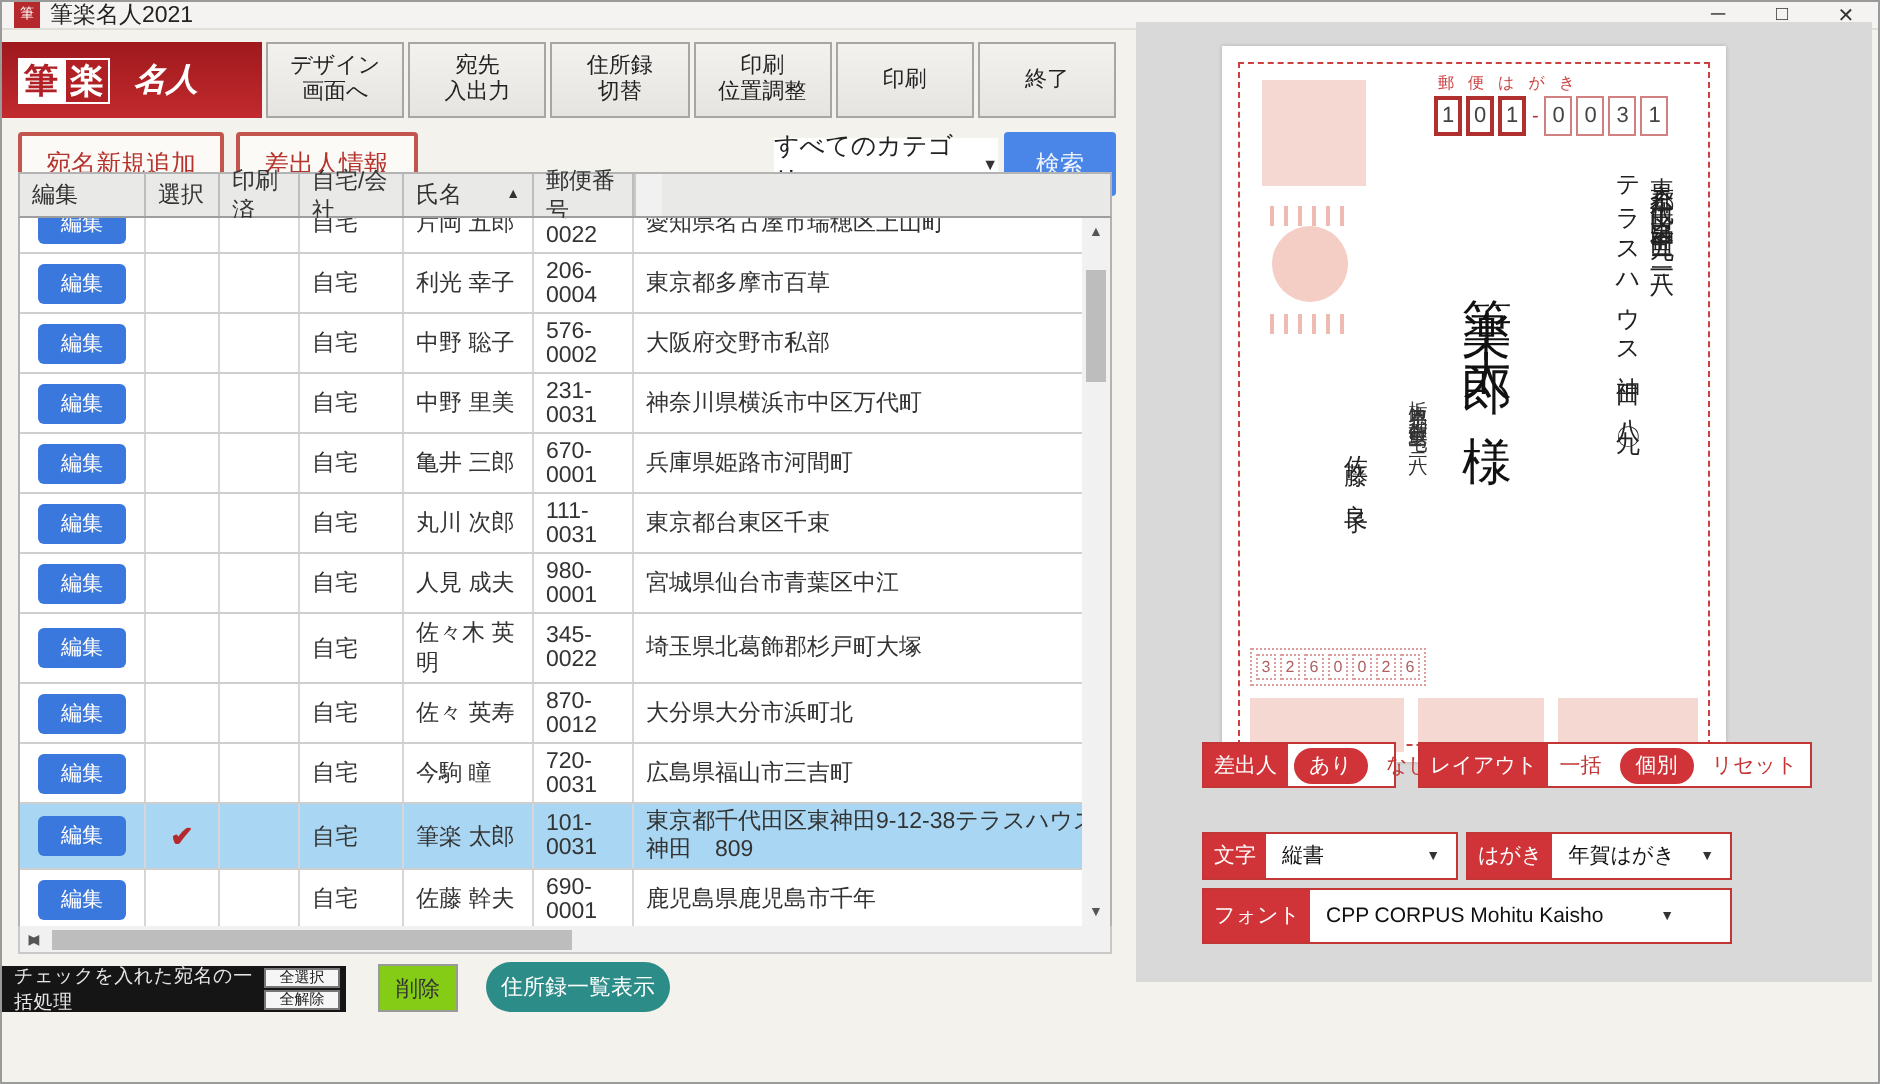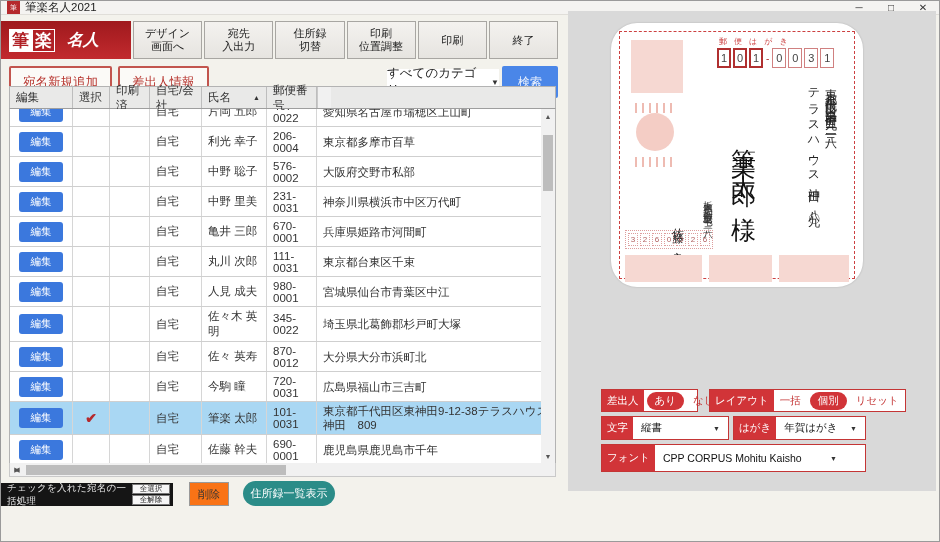--- a/index.html
+++ b/index.html
@@ -73,29 +73,29 @@
   .h-arrow-l { position:absolute; left:0; top:0; }
   .h-arrow-r { position:absolute; right:0; top:0; }
 
   
   .batch-row { position:absolute; top:477px; left:0; height:28px; display:flex; align-items:flex-end; }
   .black-bar { width:172px; height:23px; background:#151515; display:flex; align-items:center; padding-left:6px; }
   .black-label { font-size:9.5px; color:#e6e6e6; letter-spacing:0.3px; }
   .sel-stack { margin-left:auto; margin-right:3px; display:flex; flex-direction:column; gap:1px; }
   .sel-stack button { width:38px; height:10px; font-size:7.5px; line-height:8px; background:#f6f6f6;
                       border:1px solid #777; color:#222; padding:0; }
-  .delete-btn { margin-left:16px; width:40px; height:24px; background:#f97316; border:1px solid #999;
+  .delete-btn { margin-left:16px; width:40px; height:24px; background:#84cc16; border:1px solid #999;
                 font-size:11px; color:#333; }
   .teal-btn { margin-left:14px; width:92px; height:25px; background:#2b8c88; color:#fff; border:none;
               border-radius:13px; font-size:11px; }
 
   
   .right-panel { position:absolute; top:10px; left:567px; width:368px; height:480px; background:#d9d9d9; }
-  .postcard { position:absolute; left:43px; top:12px; width:252px; height:264px; background:#fff;
-              box-shadow:0 0 2px rgba(0,0,0,0.2);border-radius:26px; }
+  .postcard { position:absolute; left:43px; top:12px; width:252px; height:358px; background:#fff;
+              box-shadow:0 0 2px rgba(0,0,0,0.2); }
   .pc-inner { position:absolute; inset:8px; border:1px dashed #cc4040; }
   .pc-head { position:absolute; top:13px; left:108px; font-size:8px; color:#cc4444; letter-spacing:7px;
              white-space:nowrap; }
   .zip-row { position:absolute; top:25px; left:106px; display:flex; align-items:center; gap:2px; }
   .zip-box { width:14px; height:20px; border:1px solid #d08080; font-size:11px; color:#444;
              display:flex; align-items:center; justify-content:center; background:#fff; }
   .zip-box.bold { border:2px solid #b03030; }
   .zip-dash { color:#b03030; font-size:10px; margin:0 1px; }
   .stamp-rect { position:absolute; left:20px; top:17px; width:52px; height:53px; background:#f6d8d2; }
   .stripe { position:absolute; left:24px; width:42px; height:10px;
@@ -111,21 +111,21 @@
   .sender-zip { position:absolute; left:14px; bottom:38px; display:flex; gap:2px; padding:2px;
                 border:1px dotted #dd9d9d; }
   .szip-box { width:10px; height:13px; border:1px dotted #dd9d9d; font-size:8px; color:#b06060;
               display:flex; align-items:center; justify-content:center; }
   .pc-bottom { position:absolute; left:14px; right:14px; bottom:5px; height:27px; display:flex; gap:7px; }
   .pc-bottom div { background:#f6d8d2; height:100%; }
   .pb-1 { width:77px; } .pb-2 { width:63px; } .pb-3 { flex:1; }
 
   
   .ctrl-row { position:absolute; left:33px; width:265px; display:flex; gap:4px; }
-  .r1 { top:378px; height:23px;gap:11px; } .r2 { top:405px; height:24px; } .r3 { top:433px; height:28px; }
+  .r1 { top:360px; height:23px;gap:11px; } .r2 { top:405px; height:24px; } .r3 { top:433px; height:28px; }
   .ctrl-group { display:flex; align-items:center; border:1px solid #c43535; background:#fff; height:100%; }
   .ctrl-label { background:#d13438; color:#fff; font-size:10.5px; height:100%; display:flex;
                 align-items:center; padding:0 5px; white-space:nowrap; }
   .opt { color:#c43535; font-size:10.5px; padding:0 6px; white-space:nowrap;font-family:Liberation Mono, monospace; }
   .opt.pill { background:#d13438; color:#fff; border-radius:10px; padding:2px 8px; margin:0 3px; }
   .dd-value { color:#111; font-size:10.5px; padding:0 8px; white-space:nowrap; }
   .dd-chev { font-size:7px; color:#333; margin-left:auto; margin-right:8px; }
   .g-sender { width:97px; } .g-layout { flex:1; } .g-moji { width:128px; } .g-hagaki { flex:1; } .g-font { flex:1; }
   .g-font .dd-chev { margin-right:28px; }
 </style>

